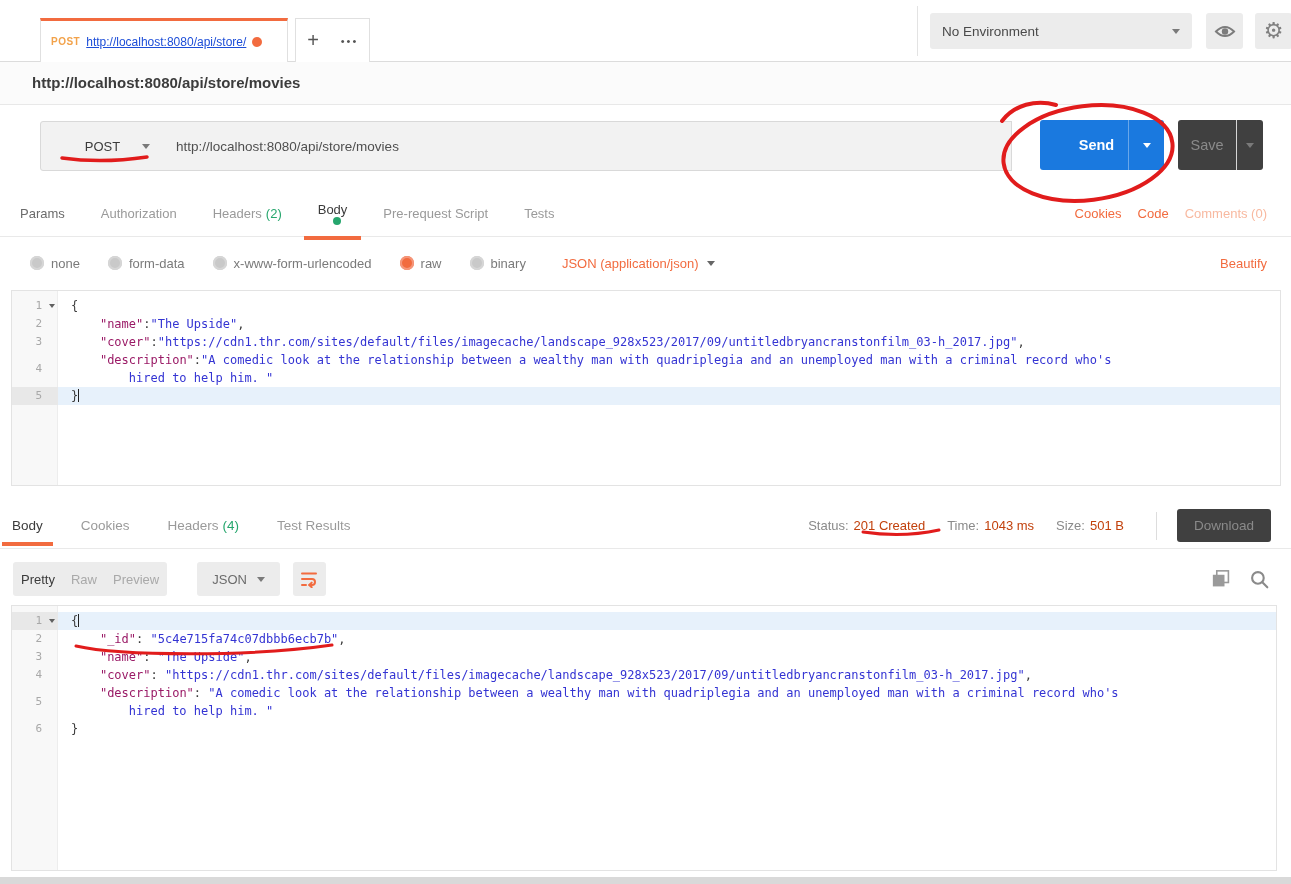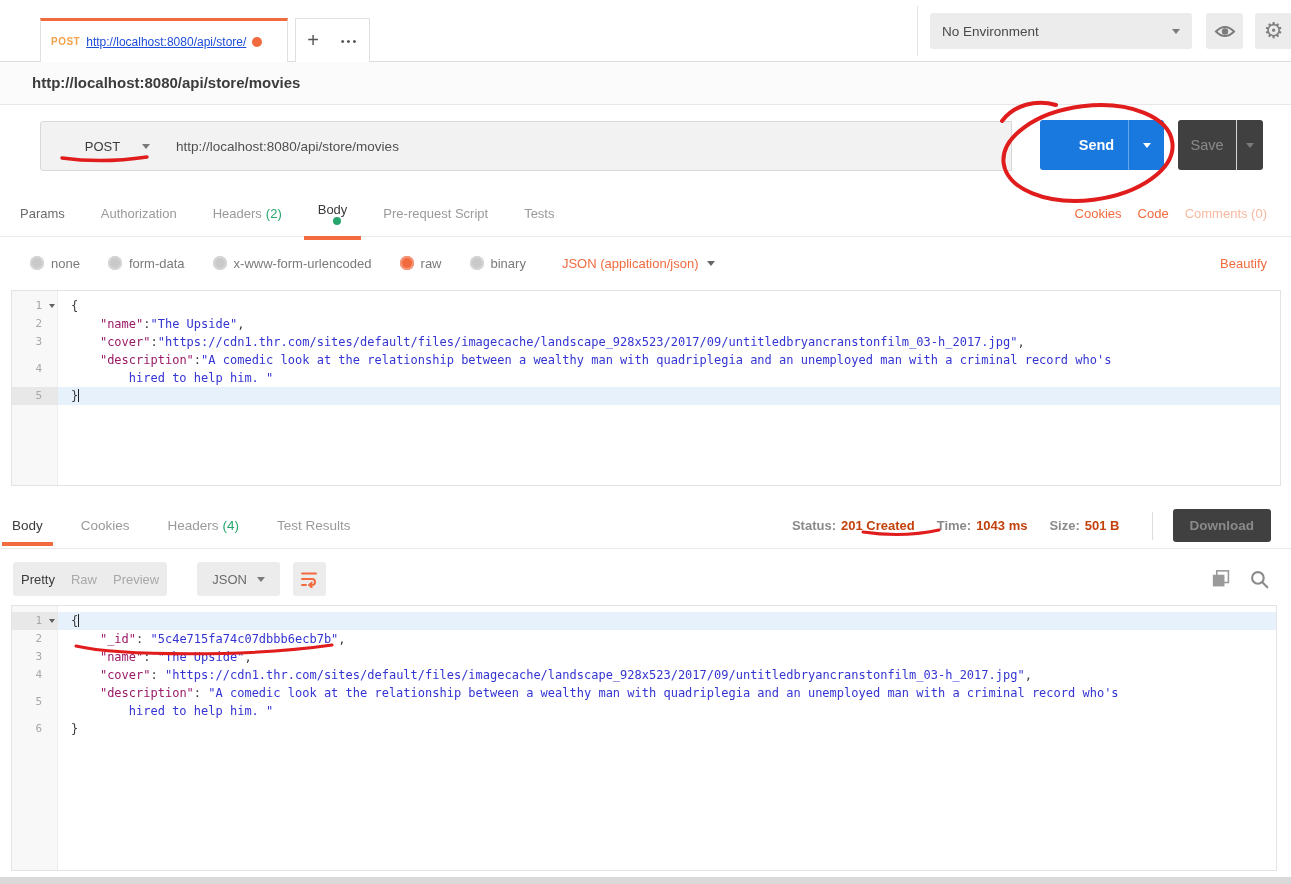--- a/index.html
+++ b/index.html
@@ -87,21 +87,21 @@
   .code-line { flex:1; padding-left:13px; white-space:pre-wrap; color:#3b3b3b; }
   .code-row.hl .gutter-cell { background:#e8e8e8; }
   .code-row.hl .code-line { background:#e7f1fb; }
   .tok-k { color:#9a1a66; } .tok-s { color:#3434d3; } .tok-p, .tok-w { color:#3b3b3b; }
   .cursor { display:inline-block; width:1px; height:13px; background:#222; vertical-align:-2px; }
 
   
   .resptabs { position:absolute; top:503px; left:0; width:1291px; height:46px; border-bottom:1px solid #e9e9e9;
     display:flex; align-items:center; padding:0 20px 0 12px; gap:38px; font-size:13.5px; }
   .resptabs .rtab.active::after { left:-10px; right:-10px; bottom:-13px; }
-  .resp-meta { margin-left:auto; display:flex; align-items:center; gap:10px; font-size:13px;font-weight:bold; }
+  .resp-meta { margin-left:auto; display:flex; align-items:center; gap:10px; font-size:13px; }
   .meta-pair { display:flex; gap:5px; margin-right:12px; }
   .meta-lab { color:#8a8a8a; } .meta-val { color:#c2410c; }
   .meta-div { width:1px; height:28px; background:#ddd; margin:0 10px; }
   .dl-btn { background:#404040; border-radius:3px; padding:9px 17px; color:#8a8a8a; font-size:13.5px; }
 
   
   .viewbar { position:absolute; top:557px; left:0; width:1291px; height:44px; display:flex; align-items:center; padding:0 22px 0 13px; }
   .seg { background:#ececec; border-radius:3px; height:34px; display:flex; align-items:center; font-size:13px; }
   .seg-item { padding:0 8px; color:#a9a9a9; }
   .seg-item.active { color:#3b3b3b; }

